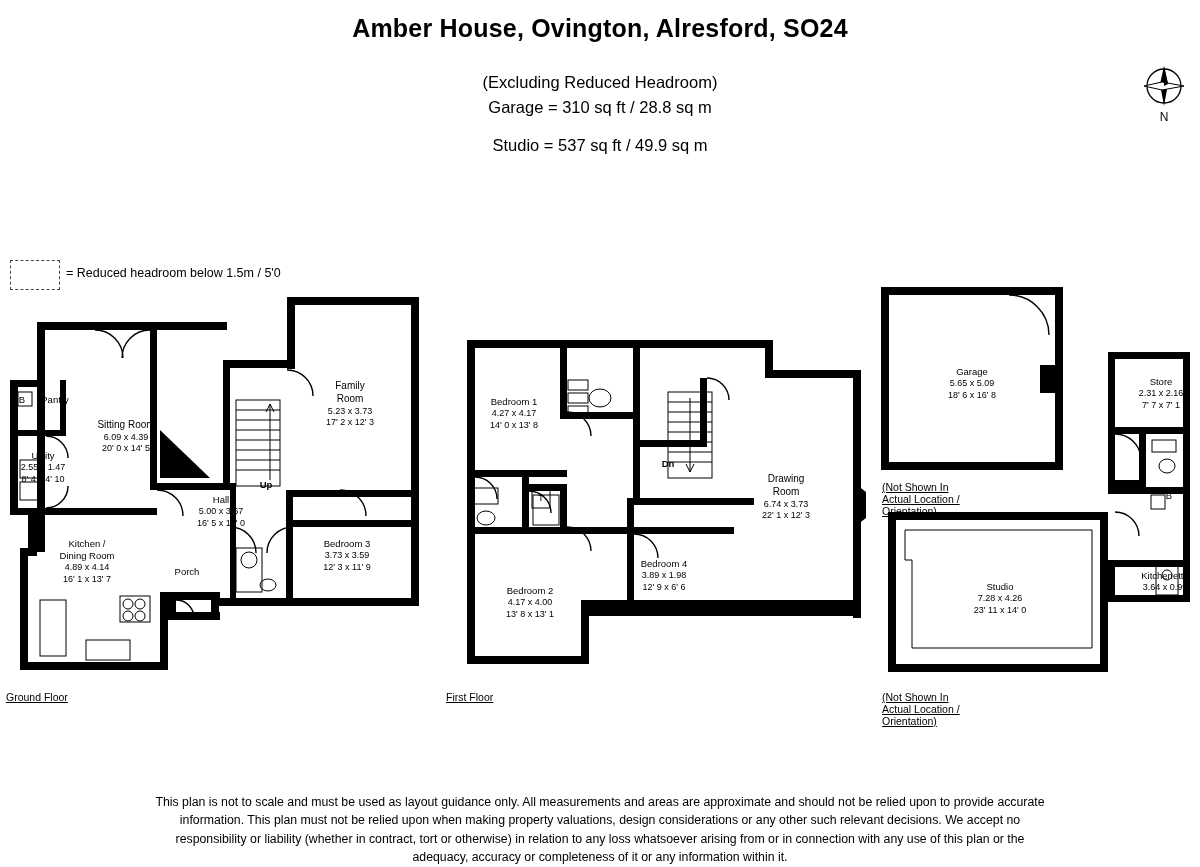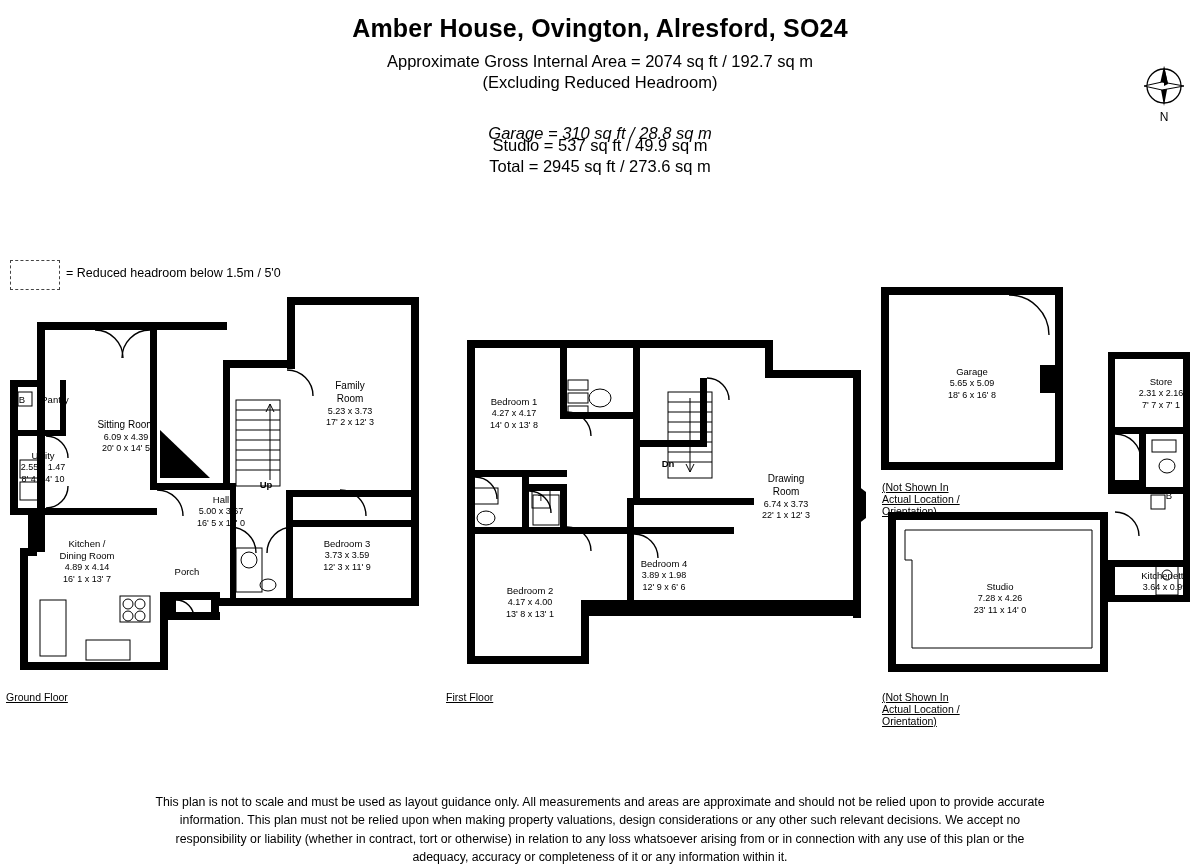--- a/index.html
+++ b/index.html
@@ -19,21 +19,21 @@
     text-align: center;
     font-size: 25px; font-weight: bold; letter-spacing: .2px;
   }
   .subline {
     position: absolute; left: 0; width: 1200px; text-align: center;
     font-size: 16.5px;
   }
   .s1 { top: 52px; }
   .s2 { top: 73px; }
   .s3 { top: 94px; }
-  .s4 { top: 124px; font-style: italic; }
+  .s4 { top: 98px; }
   .s5 { top: 136px; }
   .s6 { top: 157px; }
 
   
   .compass { position: absolute; left: 1140px; top: 62px; width: 48px; height: 70px; }
   .compass .lbl { position: absolute; top: 48px; left: 0; width: 48px; text-align: center; font-size: 12px; }
 
   
   .legend-box {
     position: absolute; left: 10px; top: 260px; width: 50px; height: 30px;
@@ -63,25 +63,23 @@
   .wall { fill: #000; }
   .thin { fill: none; stroke: #000; stroke-width: 1; }
   .thin2 { fill: none; stroke: #000; stroke-width: 1.4; }
 </style>
 </head>
 <body>
 
 <div id="root">
 
   <div class="title">Amber House, Ovington, Alresford, SO24</div>
-  <div class="subline s1">Approximate Gross Internal Area = 2074 sq ft / 192.7 sq m</div>
   <div class="subline s2">(Excluding Reduced Headroom)</div>
   <div class="subline s4">Garage = 310 sq ft / 28.8 sq m</div>
   <div class="subline s5">Studio = 537 sq ft / 49.9 sq m</div>
-  <div class="subline s6">Total = 2945 sq ft / 273.6 sq m</div>
 
   <div class="compass">
     <svg width="48" height="70" viewBox="0 0 48 70">
       <circle cx="24" cy="24" r="17" fill="none" stroke="#000" stroke-width="1.3"></circle>
       <path d="M24 4 L28 22 L24 44 L20 22 Z" fill="#000"></path>
       <path d="M4 24 L22 20 L44 24 L22 28 Z" fill="#fff" stroke="#000" stroke-width="1"></path>
       <path d="M24 4 L28 22 L24 24 Z" fill="#000"></path>
     </svg>
     <div class="lbl">N</div>
   </div>

